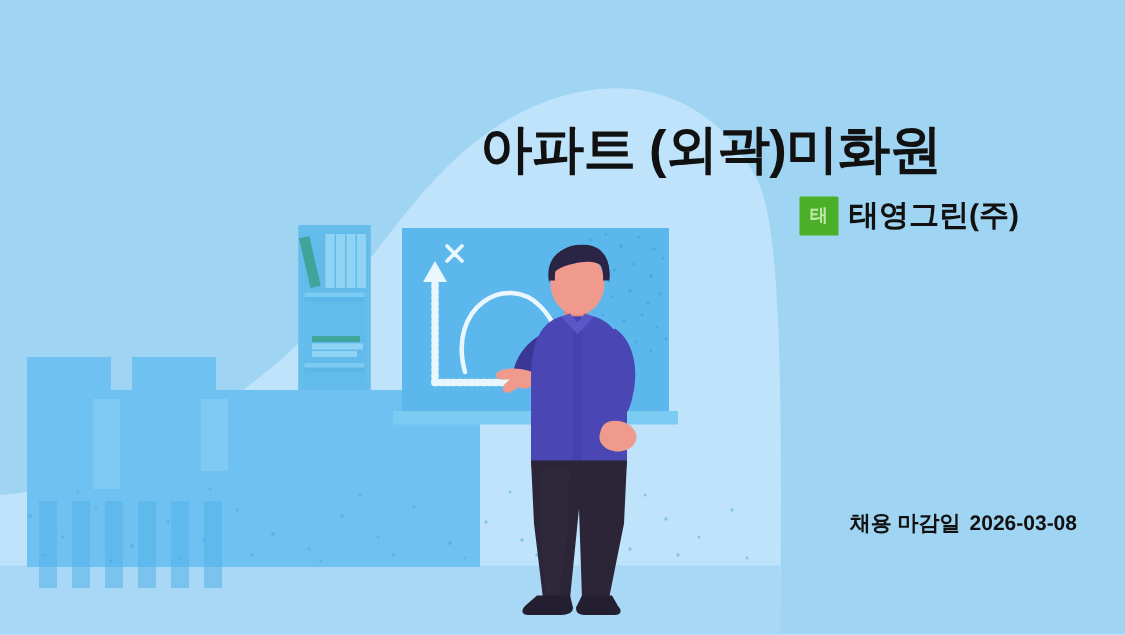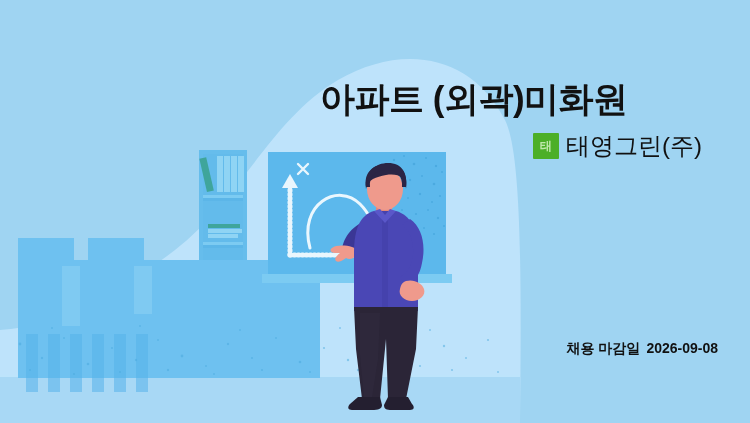--- a/index.html
+++ b/index.html
@@ -96,21 +96,21 @@
   }
   .badge {
     width:26px; height:26px;
     background:#4caf28;
     color:#bfe8ab;
     font-size:12px; font-weight:bold;
     display:flex; align-items:center; justify-content:center;
     border-radius:1px;
   }
   .company-name {
-    font-size:24px; font-weight:normal; color:#111111; white-space:nowrap;
+    font-size:20px; font-weight:bold; color:#111111; white-space:nowrap;
   }
   .deadline {
     position:absolute; right:32px; top:340px;
     font-size:14px; font-weight:bold; color:#111111; white-space:nowrap;
   }
   .deadline .dl-label { margin-right:6px; }
 </style>
 </head>
 <body>
 
@@ -293,16 +293,16 @@
   </div>
 
   <div class="title">아파트 (외곽)미화원</div>
 
   <div class="company-row">
     <div class="badge">태</div>
     <div class="company-name">태영그린(주)</div>
   </div>
 
   <div class="deadline">
-    <span class="dl-label">채용 마감일</span><span>2026-09-08</span>
+    <span class="dl-label">채용 마감일</span><span>2026-03-08</span>
   </div>
 
 </div>
 
 </body></html>

